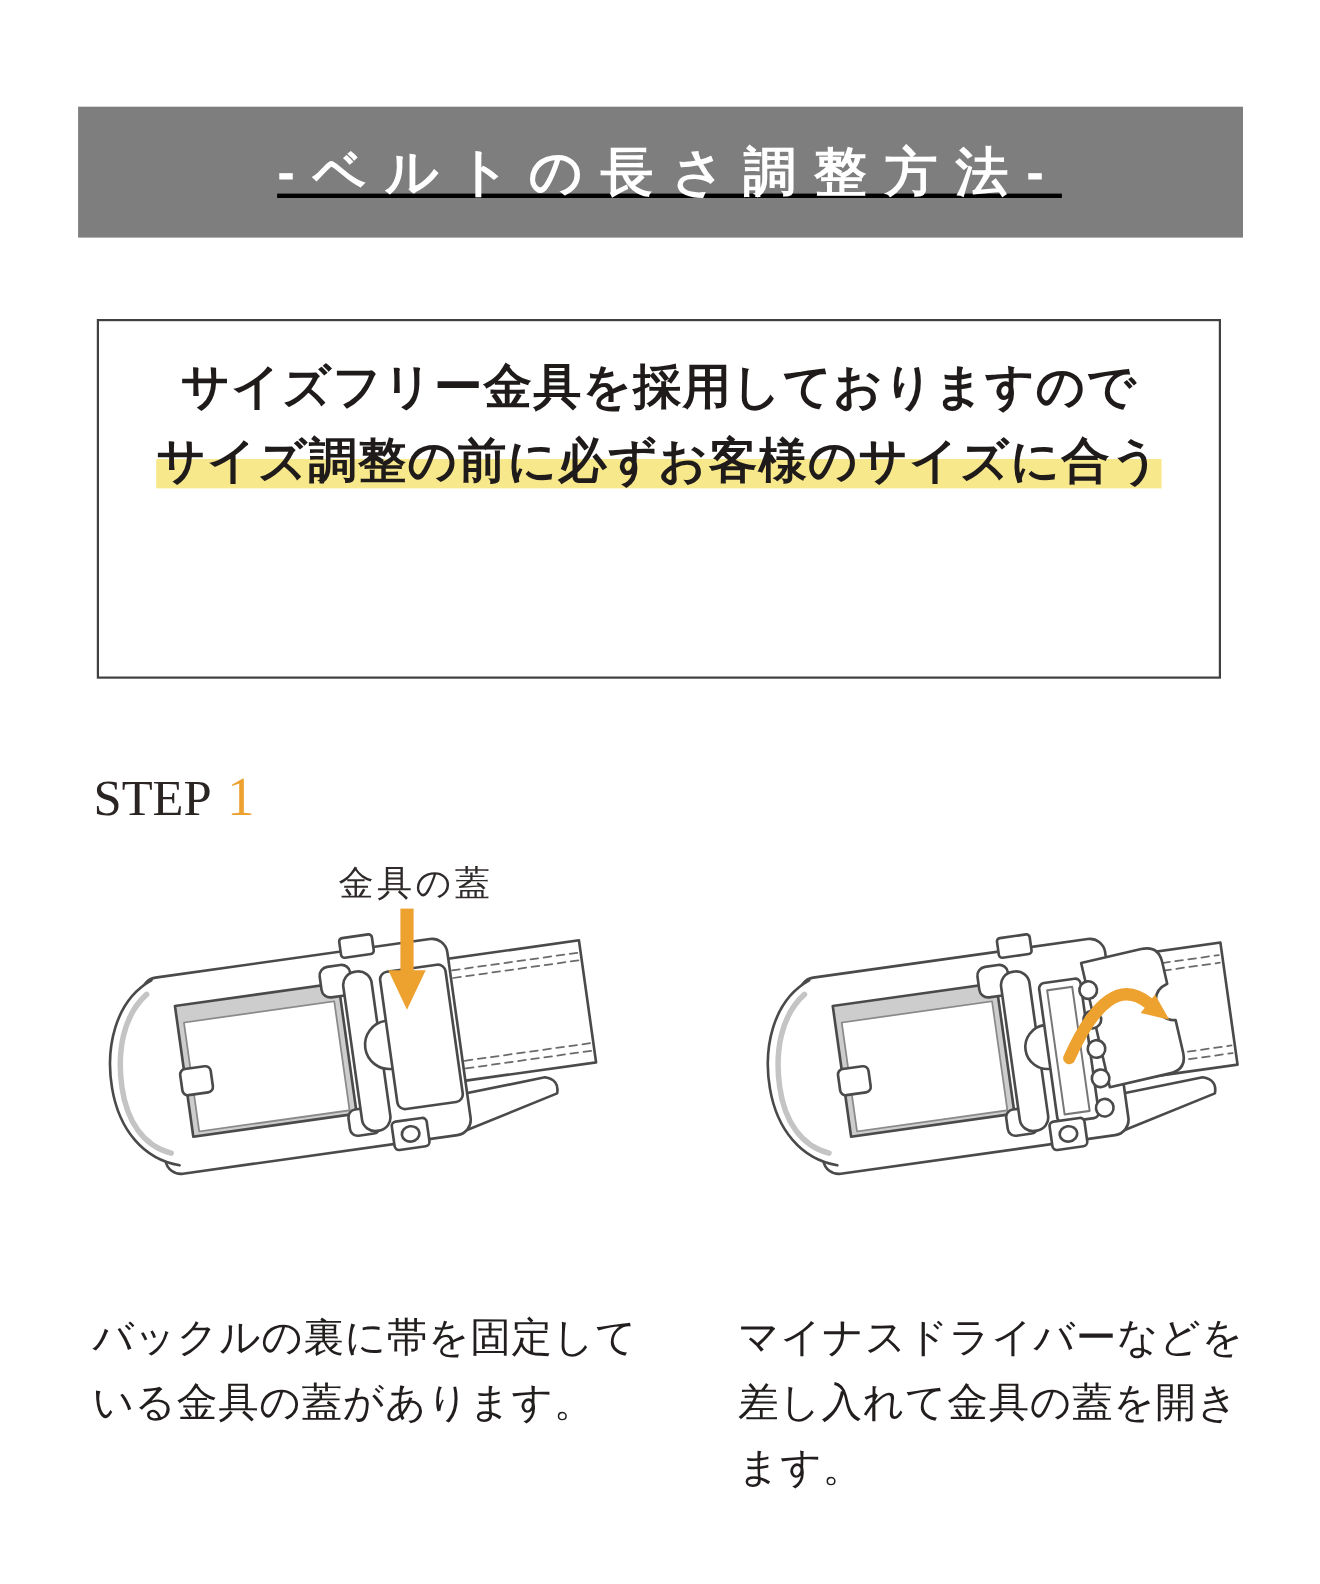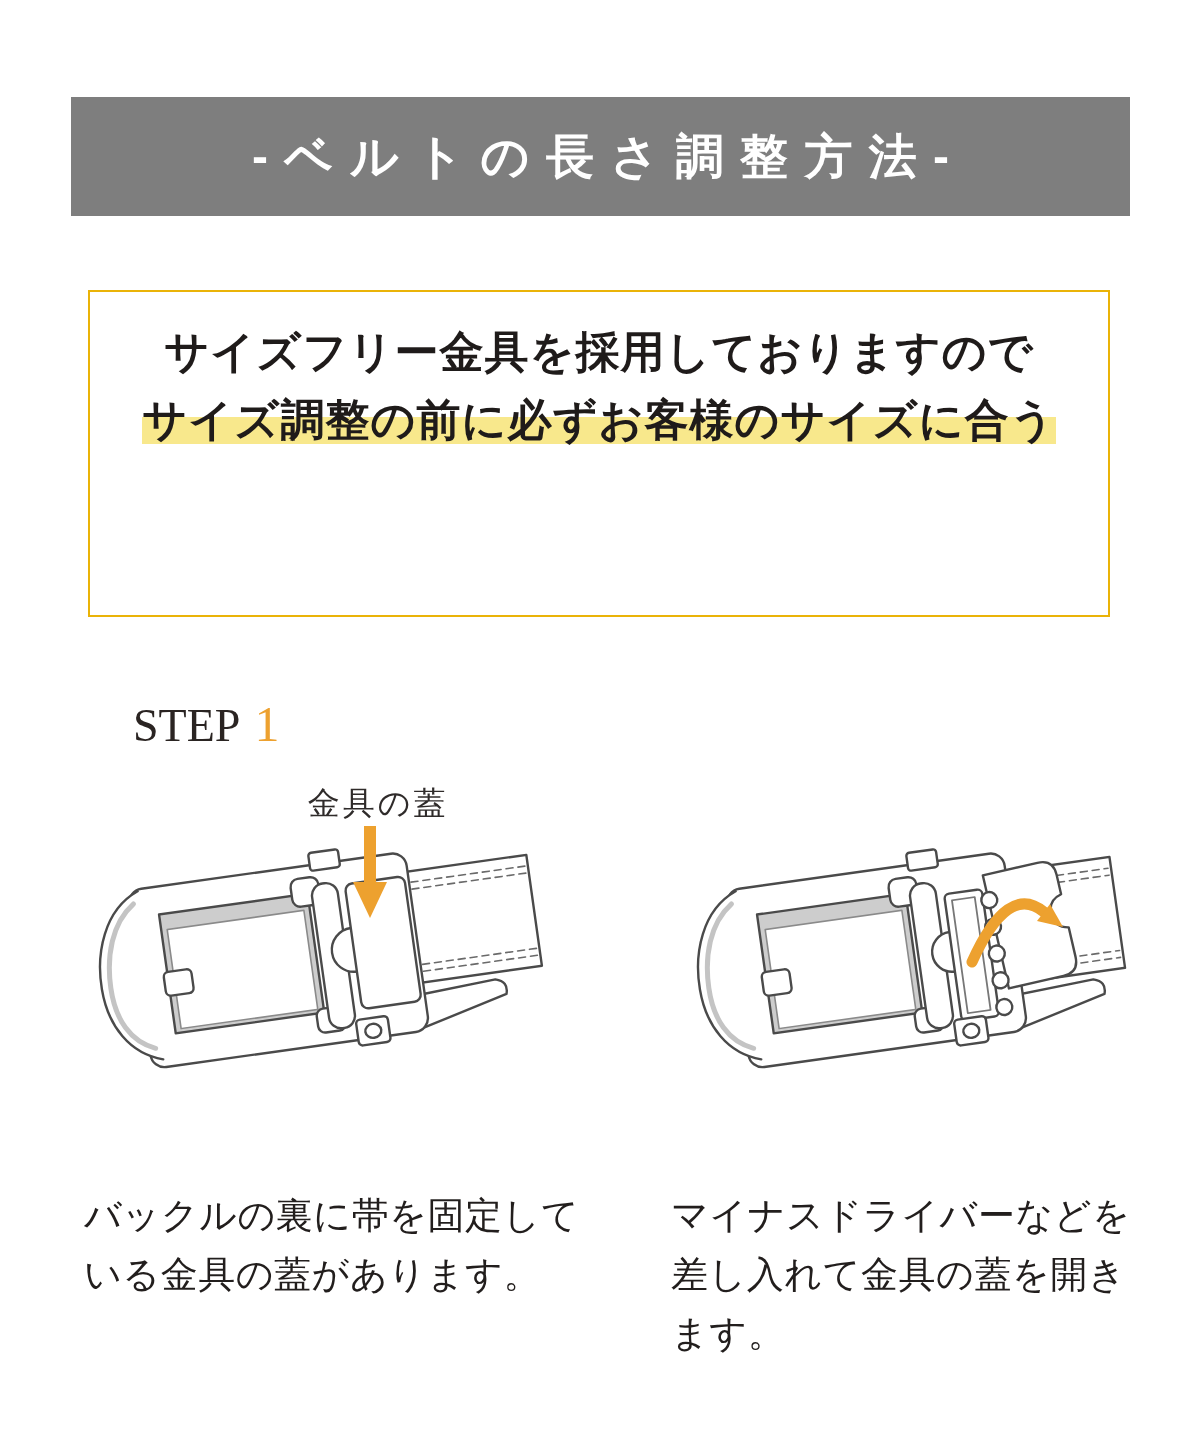--- a/index.html
+++ b/index.html
@@ -7,47 +7,47 @@
     position:relative;
     width:1200px;height:1440px;
     background:#ffffff;
     overflow:hidden;
     font-family:"Liberation Sans", sans-serif;
   }
   
   .banner{
     position:absolute;left:71px;top:97px;width:1059px;height:119px;
     background:#7e7e7e;
-    display:flex;align-items:center;justify-content:center;
+    display:flex;align-items:center;justify-content:center;text-decoration:underline;
   }
   .banner .title{
     color:#ffffff;font-size:48px;font-weight:700;
     letter-spacing:0.34em;padding-left:0.34em;
     white-space:nowrap;
   }
   
   .notice{
     position:absolute;left:88px;top:290px;width:1022px;height:327px;
-    border:2px solid #eab308;box-sizing:border-box;
+    border:2px solid #404040;box-sizing:border-box;
     padding-top:26px;text-align:center;
   }
   .notice p{
     margin:0;font-size:44px;line-height:68px;letter-spacing:1px;
     color:#1f1b1a;font-weight:600;white-space:nowrap;
   }
   .notice p span{display:inline;}
   .notice p.hl span{
     background-image:linear-gradient(transparent 45%, #f8e88c 45%);
     line-height:1.3;
   }
   
   .step-heading{
     position:absolute;top:699px;
     font-family:"Liberation Serif", serif;
-    color:#2a2422;font-size:46px;line-height:1;white-space:nowrap;margin-left:48px;
+    color:#2a2422;font-size:46px;line-height:1;white-space:nowrap;
   }
   .step-heading .num{
     color:#eda12f;font-size:50px;margin-left:14px;
   }
   #step1-heading{left:85px;}
   #step2-heading{left:672px;}
   
   .illus{position:absolute;top:770px;width:520px;height:360px;text-align:right;}
   #step1-illus{left:78px;}
   #step2-illus{left:676px;}

